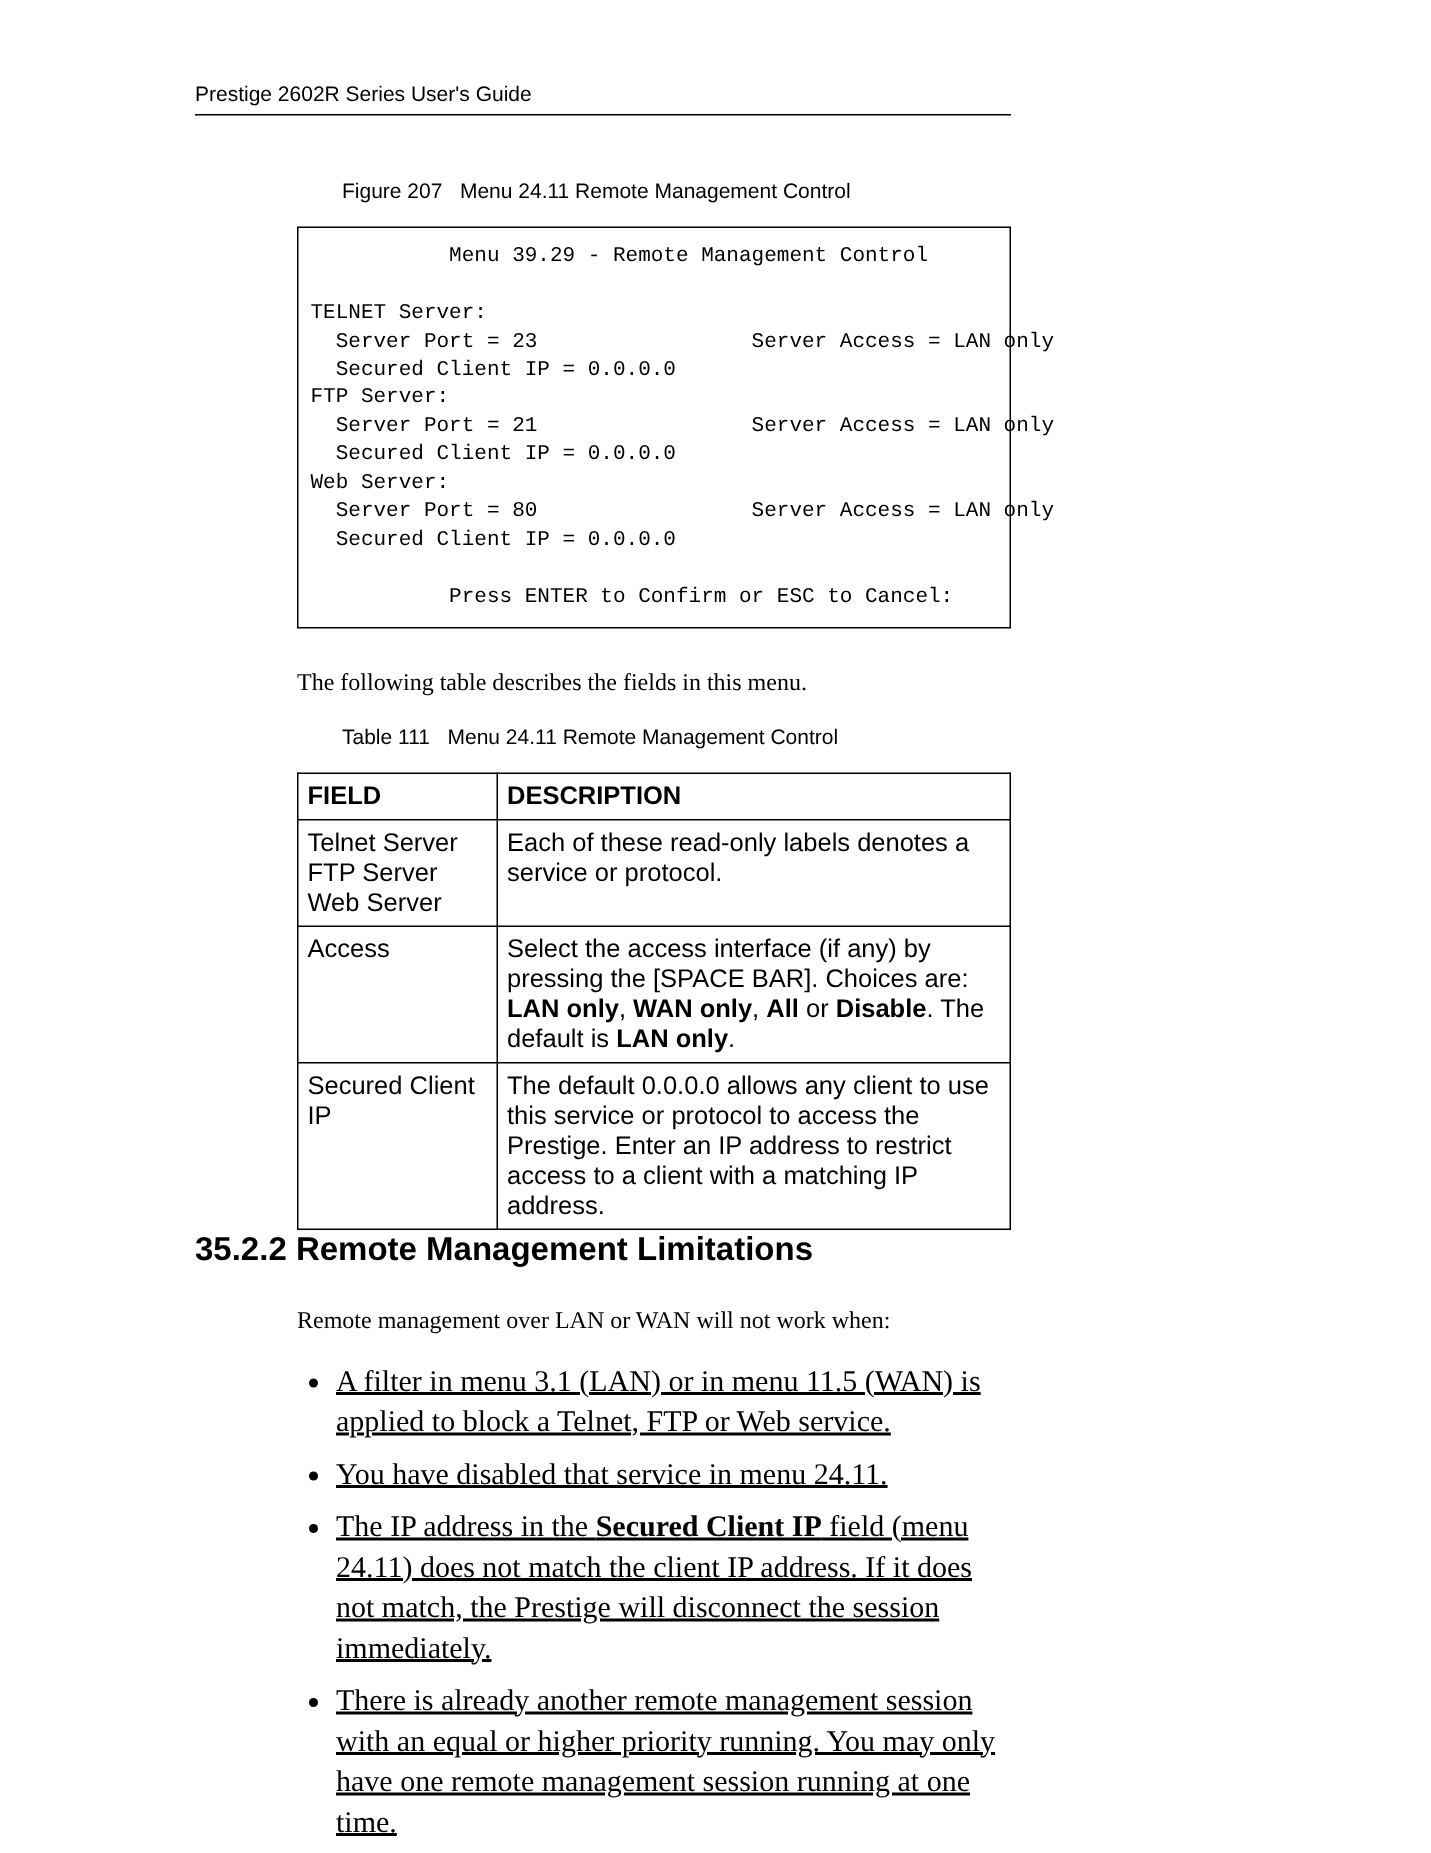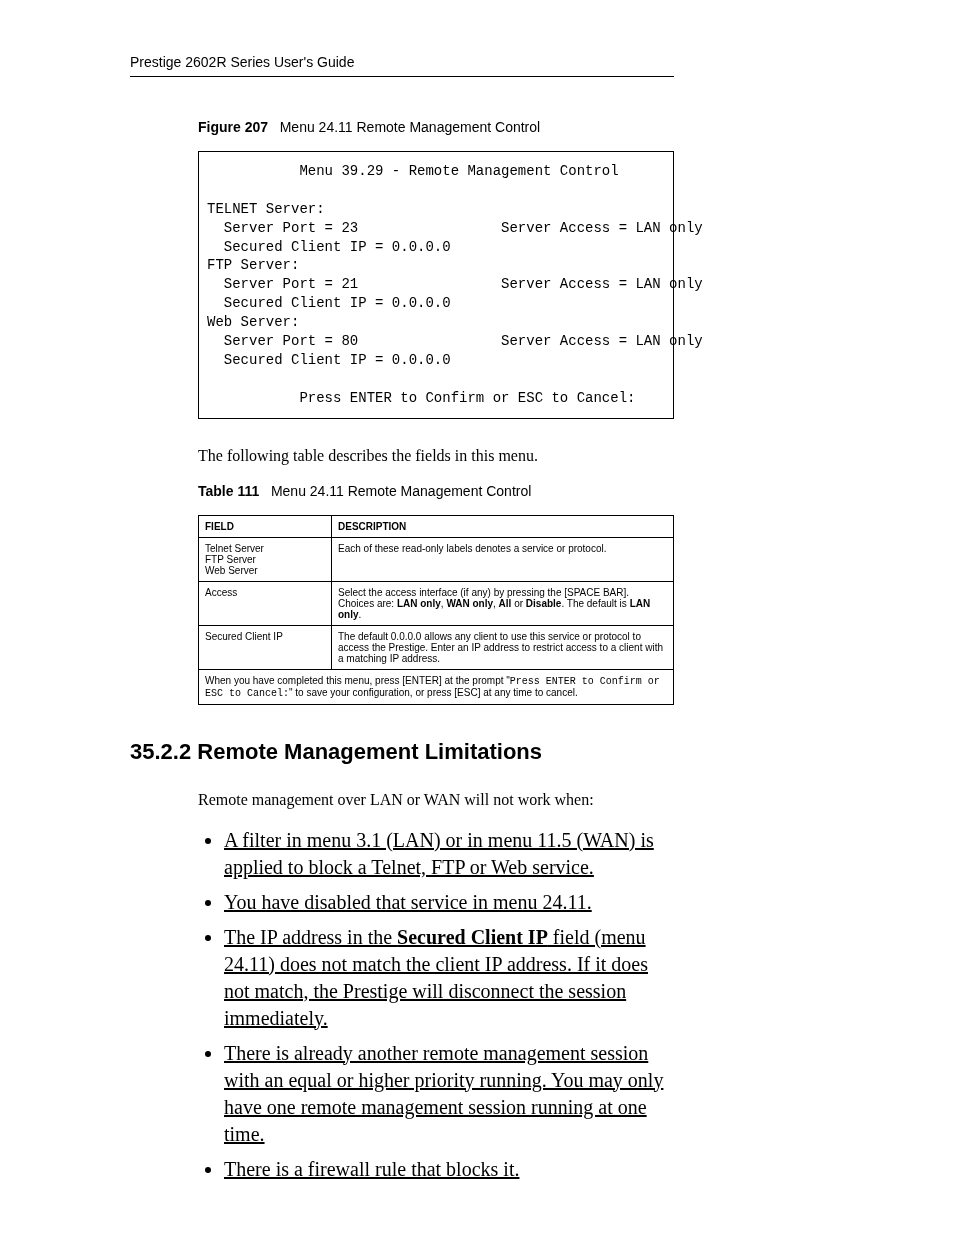--- a/index.html
+++ b/index.html
@@ -28,41 +28,41 @@
   .content-indent {
     margin-left: 68px;
   }
   .figure-caption, .table-caption {
     font-family: Arial, Helvetica, sans-serif;
     font-size: 14px;
     margin-bottom: 16px;
   }
   .figure-caption .cap-prefix,
   .table-caption .cap-prefix {
-    font-weight: bold;
+    font-weight: normal;
+    margin-left: 30px;
   }
   .terminal {
     font-family: "Courier New", Courier, monospace;
     font-size: 14px;
     line-height: 1.35;
     border: 1px solid #000;
     padding: 10px 8px 10px 8px;
     white-space: pre;
     margin-bottom: 28px;
   }
   .body-para {
     font-size: 16px;
     margin: 0 0 18px 0;
   }
   table.field-table {
     border-collapse: collapse;
     width: 100%;
     font-family: Arial, Helvetica, sans-serif;
-    font-size: 10px;
-    margin-bottom: 34px;
+    font-size: 17px;
   }
   table.field-table th, table.field-table td {
     border: 1px solid #000;
     padding: 5px 6px;
     text-align: left;
     vertical-align: top;
   }
   table.field-table th {
     font-weight: bold;
   }
@@ -144,25 +144,20 @@
       <tr>
         <td>Access</td>
         <td>
           <span>Select the access interface (if any) by pressing the [SPACE BAR]. Choices are: </span><span class="b">LAN only</span><span>, </span><span class="b">WAN only</span><span>, </span><span class="b">All</span><span> or </span><span class="b">Disable</span><span>. The default is </span><span class="b">LAN only</span><span>.</span>
         </td>
       </tr>
       <tr>
         <td>Secured Client IP</td>
         <td>The default 0.0.0.0 allows any client to use this service or protocol to access the Prestige. Enter an IP address to restrict access to a client with a matching IP address.</td>
       </tr>
-      <tr>
-        <td colspan="2">
-          <span>When you have completed this menu, press [ENTER] at the prompt "</span><span class="inline-mono">Press ENTER to Confirm or ESC to Cancel:</span><span>" to save your configuration, or press [ESC] at any time to cancel.</span>
-        </td>
-      </tr>
     </tbody>
       </table>
   </div>
 
   <h2 class="section-heading">35.2.2  Remote Management Limitations</h2>
 
   <div class="content-indent">
     <p class="body-para">Remote management over LAN or WAN will not work when:</p>
     <ul class="bullets">
       <li>A filter in menu 3.1 (LAN) or in menu 11.5 (WAN) is applied to block a Telnet, FTP or Web service.</li>

